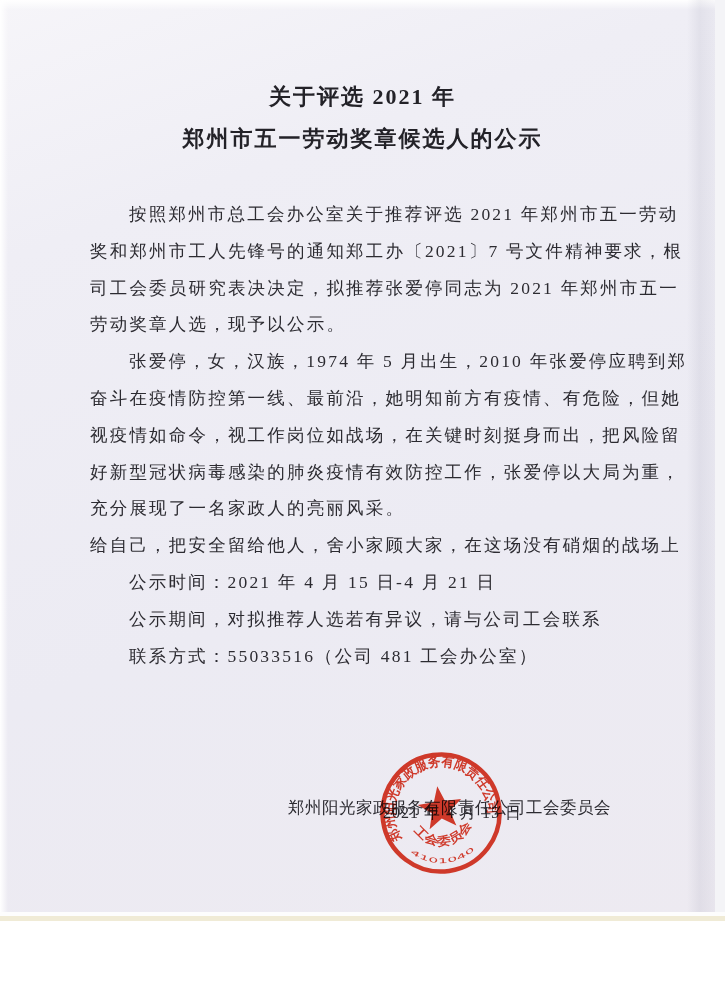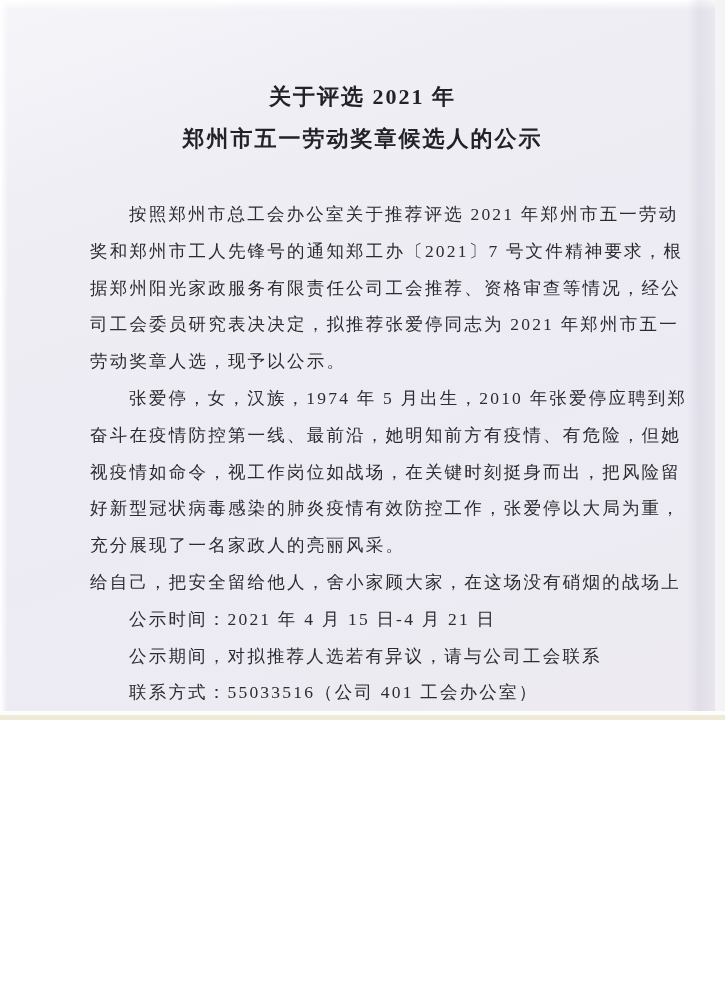--- a/index.html
+++ b/index.html
@@ -1,17 +1,17 @@
 <!DOCTYPE html>
 <html><head>
 <meta charset="utf-8">
 <style>
   html,body { margin:0; padding:0; background:#ffffff; }
   .page {
-    position:relative; width:725px; height:720px; overflow:hidden;
+    position:relative; width:725px; height:921px; overflow:hidden;
     background: linear-gradient(160deg, #f6f5f9 0%, #efeef5 22%, #ecebf3 60%, #edeaf1 100%);
     font-family:"Liberation Serif","DejaVu Serif",serif;
     color:#2c2b31;
   }
   
   .edge-left   { position:absolute; left:0; top:0; width:8px; height:100%;
                  background:linear-gradient(90deg,#ffffff,rgba(255,255,255,0)); }
   .edge-top    { position:absolute; left:0; top:0; width:100%; height:10px;
                  background:linear-gradient(180deg,#ffffff,rgba(255,255,255,0)); }
   .band-right  { position:absolute; right:10px; top:0; width:28px; height:100%;
@@ -47,34 +47,33 @@
   <div class="strip-bottom-cream"></div>
 
   <div class="title-block">
     <div class="t1">关于评选 2021 年</div>
     <div class="t2">郑州市五一劳动奖章候选人的公示</div>
   </div>
 
   <div class="doc-body">
     <div class="line indent">按照郑州市总工会办公室关于推荐评选 2021 年郑州市五一劳动</div>
     <div class="line">奖和郑州市工人先锋号的通知郑工办〔2021〕7 号文件精神要求，根</div>
-    <div class="line">据郑州阳光家政服务有限责任公司工会推荐、资格审查等情况，经公</div>
     <div class="line">司工会委员研究表决决定，拟推荐张爱停同志为 2021 年郑州市五一</div>
     <div class="line">劳动奖章人选，现予以公示。</div>
 
     <div class="line indent">张爱停，女，汉族，1974 年 5 月出生，2010 年张爱停应聘到郑</div>
     <div class="line">奋斗在疫情防控第一线、最前沿，她明知前方有疫情、有危险，但她</div>
     <div class="line">视疫情如命令，视工作岗位如战场，在关键时刻挺身而出，把风险留</div>
     <div class="line">好新型冠状病毒感染的肺炎疫情有效防控工作，张爱停以大局为重，</div>
     <div class="line">充分展现了一名家政人的亮丽风采。</div>
     <div class="line">给自己，把安全留给他人，舍小家顾大家，在这场没有硝烟的战场上</div>
 
     <div class="line indent">公示时间：2021 年 4 月 15 日-4 月 21 日</div>
     <div class="line indent">公示期间，对拟推荐人选若有异议，请与公司工会联系</div>
-    <div class="line indent">联系方式：55033516（公司 401 工会办公室）</div>
+    <div class="line indent">联系方式：55033516（公司 481 工会办公室）</div>
   </div>
 
   <div class="signature">郑州阳光家政服务有限责任公司工会委员会</div>
   <div class="sign-date">2021 年 4 月 15 日</div>
 
   <svg class="stamp" viewBox="0 0 170 170" xmlns="http://www.w3.org/2000/svg">
     <g transform="rotate(-8 85 85)">
       <circle cx="85" cy="85" r="58.5" fill="none" stroke="#dd2f1c" stroke-width="4.5"></circle>
       <path id="sealRingPath" d="M 42.4 104.9 A 47 47 0 1 1 127.6 104.9" fill="none"></path>
       <text font-size="13.5" fill="#dd2f1c" font-weight="bold" font-family="Liberation Serif, serif">

